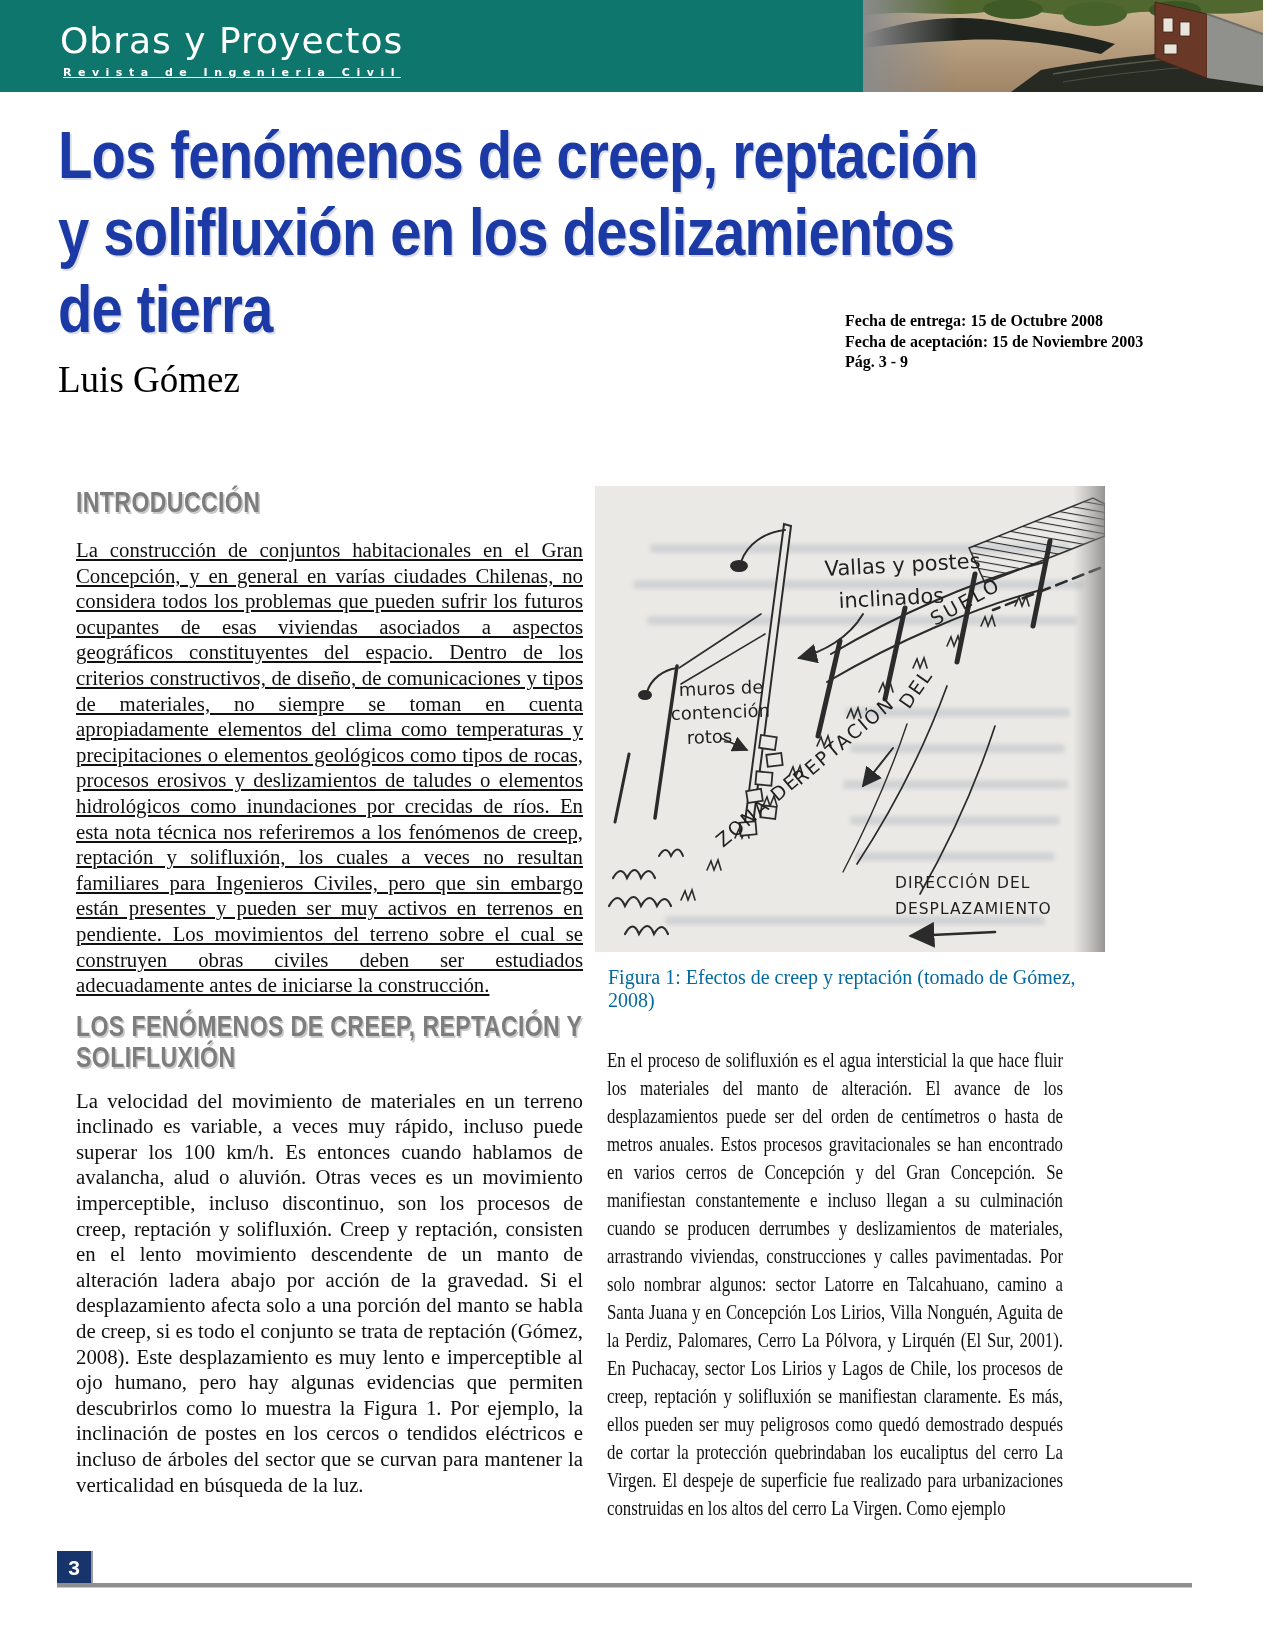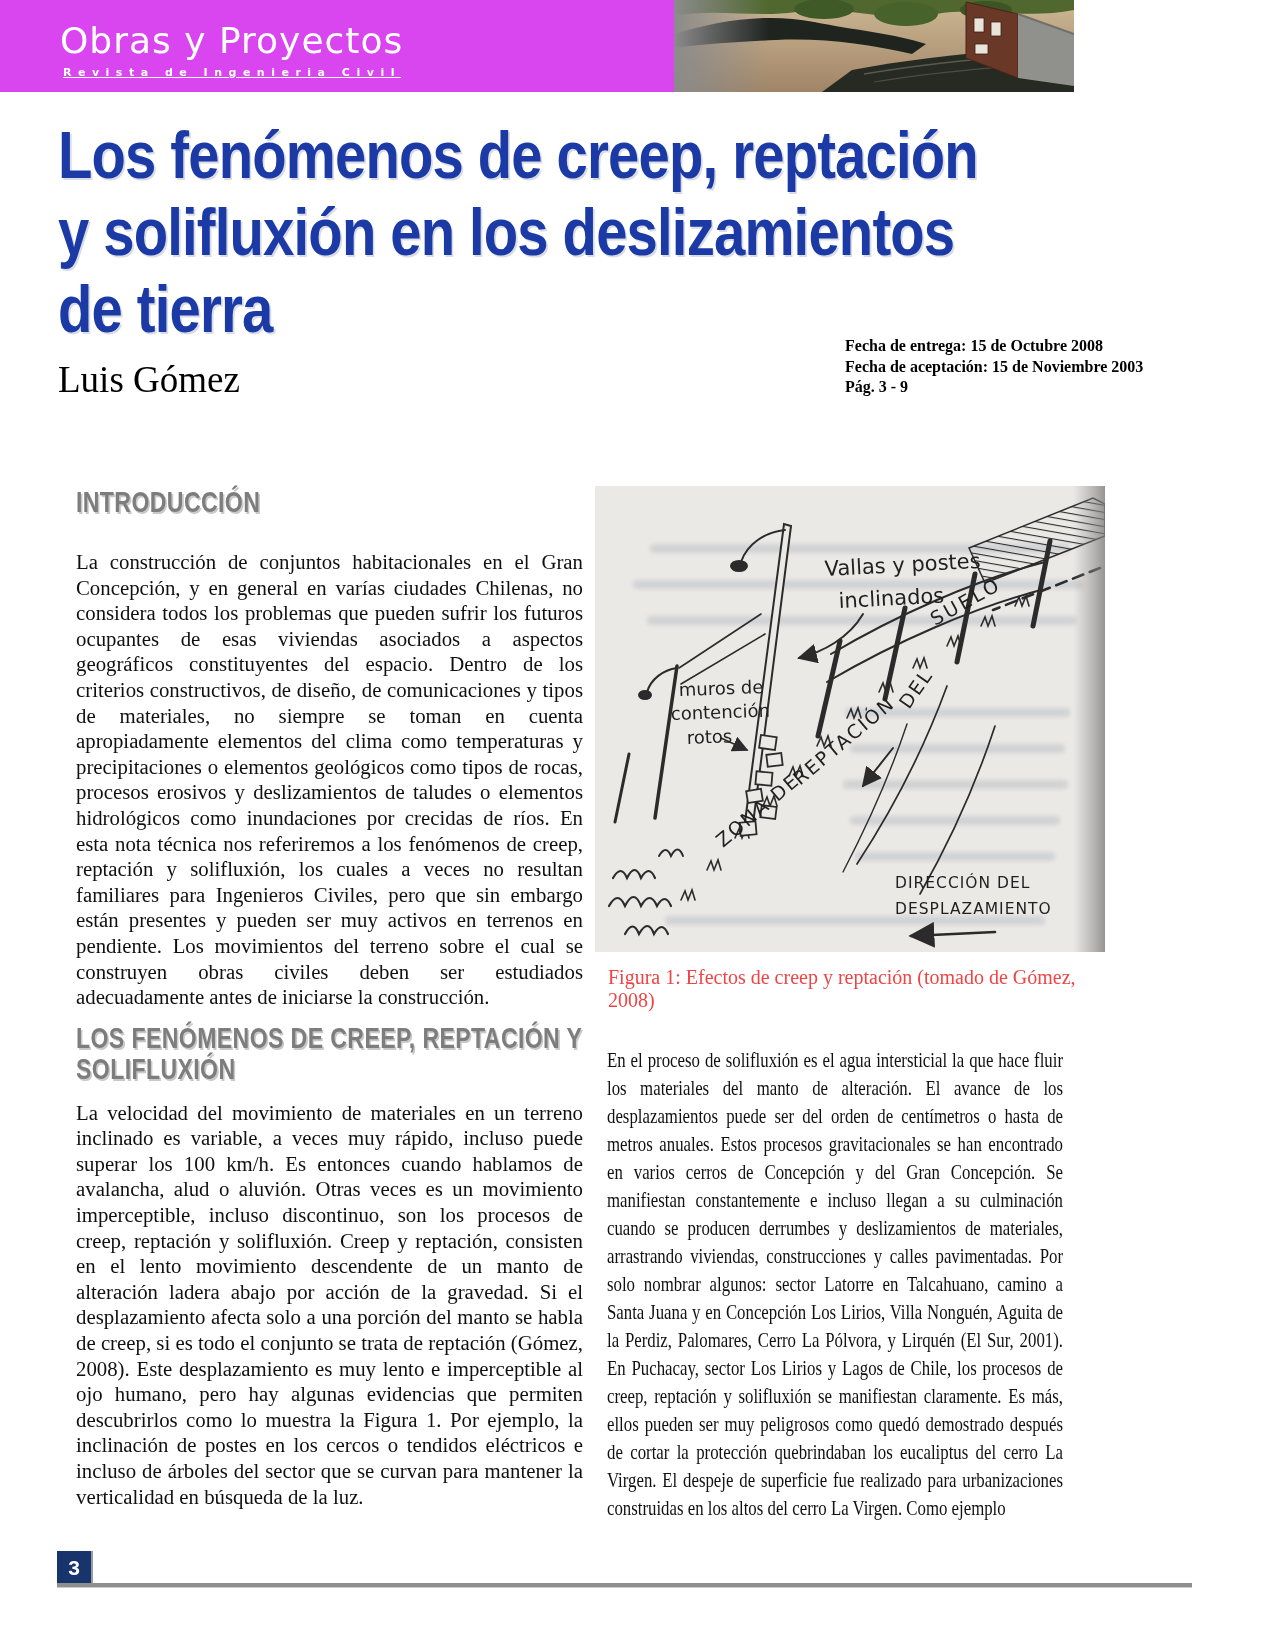--- a/index.html
+++ b/index.html
@@ -1,55 +1,55 @@
 <!DOCTYPE html>
 <html><head>
 <meta charset="utf-8">
 <style>
   html,body{margin:0;padding:0;background:#e0e0e0;}
   #page{position:relative;width:1275px;height:1650px;background:#ffffff;margin:0 auto;
         font-family:"Liberation Serif",serif;overflow:hidden;}
 
   
-  .banner{position:absolute;left:0;top:0;width:1074px;height:92px;background:#d946ef;}
+  .banner{position:absolute;left:0;top:0;width:1263px;height:92px;background:#0f766e;}
   .journal-title{position:absolute;left:60px;top:20px;font-family:"DejaVu Sans",sans-serif;
         font-weight:400;font-size:36px;color:#ffffff;letter-spacing:1px;white-space:nowrap;}
   .journal-sub{position:absolute;left:63px;top:66px;font-family:"DejaVu Sans",sans-serif;
         font-weight:700;font-size:11px;color:#ffffff;letter-spacing:6.5px;white-space:nowrap;text-decoration:underline;}
   .banner-photo{position:absolute;right:0;top:0;width:400px;height:92px;}
 
   
   .title-wrap{position:absolute;left:58px;top:116px;width:1400px;transform:scaleX(0.84);
         transform-origin:0 0;}
   .title-line{font-family:"Liberation Sans",sans-serif;font-weight:700;font-size:67px;
         line-height:77px;color:#1c3aa6;letter-spacing:-1px;white-space:nowrap;
         text-shadow:2px 2px 0 rgba(130,140,170,0.30);}
-  .meta{position:absolute;left:845px;top:336px;font-weight:700;font-size:16px;line-height:20.5px;color:#000;}
+  .meta{position:absolute;left:845px;top:311px;font-weight:700;font-size:16px;line-height:20.5px;color:#000;}
   .author{position:absolute;left:58px;top:358px;font-size:37px;color:#000;}
   .affil{position:absolute;left:58px;top:402px;font-size:21px;color:#000;white-space:nowrap;}
 
   
   .gray-head{font-family:"Liberation Sans",sans-serif;font-weight:700;font-size:30px;
         line-height:31px;color:#7d7d7d;letter-spacing:0.5px;
         text-shadow:2px 2px 0 #c9c9c9;transform:scaleX(0.77);transform-origin:0 0;width:670px;}
 
   
   .col-left{position:absolute;left:76px;top:486px;width:507px;}
   .body-par{font-size:20.8px;line-height:25.6px;text-align:justify;color:#101010;margin:0;}
-  .col-left .p1{margin-top:32px;}
+  .col-left .p1{margin-top:20px;text-decoration:underline;}
   .col-left .h2{margin-top:12px;}
   .col-left .p2{margin-top:16px;}
 
   .right-par-wrap{position:absolute;left:607px;top:1046px;width:570px;
         transform:scaleX(0.80);transform-origin:0 0;}
   .right-par{font-size:21px;line-height:28px;text-align:justify;color:#101010;margin:0;}
 
   
   .figure-box{position:absolute;left:595px;top:486px;width:510px;height:466px;}
-  .fig-caption{position:absolute;left:608px;top:966px;width:480px;font-size:20px;color:#ef4444;}
+  .fig-caption{position:absolute;left:608px;top:966px;width:480px;font-size:20px;color:#0369a1;}
 
   
   .page-num{position:absolute;left:57px;top:1551px;width:34px;height:34px;background:#17346d;
         color:#ffffff;font-family:"Liberation Sans",sans-serif;font-weight:700;font-size:21px;
         display:flex;align-items:center;justify-content:center;border-right:2px solid #9c9c9c;}
   .footer-line{position:absolute;left:57px;top:1583px;width:1135px;height:4px;background:#8f8f8f;
         border-bottom:1px solid #c9c9c9;}
 
   .fig-hand{font-family:"DejaVu Sans",sans-serif;fill:#1f1f1f;}
 </style>

